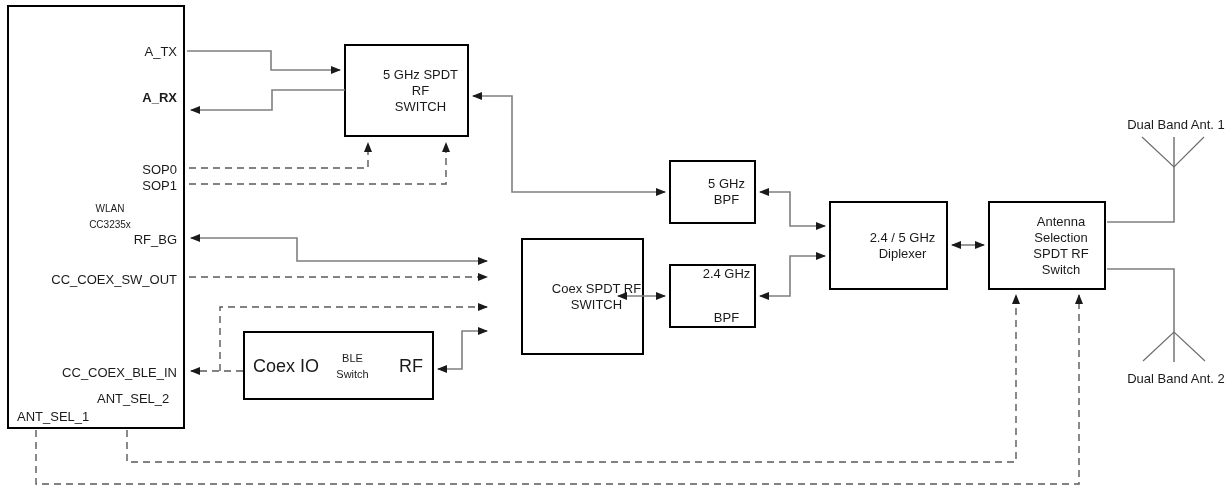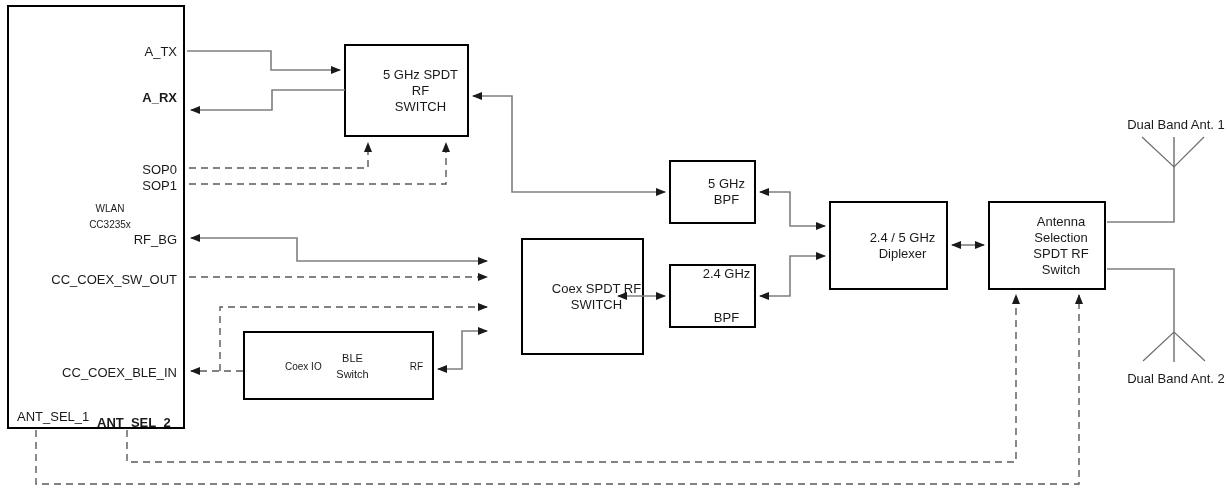--- a/index.html
+++ b/index.html
@@ -41,21 +41,21 @@
   #switch5-block{left:344px;top:44px;width:125px;height:93px;}
   #coex-block{left:491px;top:238px;width:123px;height:117px;margin-left:30px;}
   #ble-block{left:243px;top:331px;width:191px;height:69px;display:block;}
   #ble-center{
     position:absolute;left:0;right:0;top:50%;
     transform:translateY(-50%);
     text-align:center;font-size:11px;line-height:16px;
   }
   .ble-pin{
     position:absolute;top:50%;transform:translateY(-50%);
-    font-size:10px;line-height:15px;white-space:nowrap;margin-left:32px;
+    font-size:18px;line-height:15px;white-space:nowrap;
   }
   #ble-pin-coexio{left:8px;}
   #ble-pin-rf{right:9px;}
   #bpf5-block{left:669px;top:160px;width:87px;height:64px;}
   #bpf24-block{left:669px;top:264px;width:87px;height:64px;gap:28px;}
   #diplexer-block{left:829px;top:201px;width:119px;height:89px;}
   #antsw-block{left:988px;top:201px;width:118px;height:89px;}
   .ant-label{
     position:absolute;font-size:13px;line-height:15px;
     width:130px;text-align:center;white-space:nowrap;z-index:2;
@@ -82,21 +82,21 @@
       <span>CC3235x</span>
     </div>
     <div class="pin right" style="top:37px;">A_TX</div>
     <div class="pin right" style="top:83px;font-weight:bold;">A_RX</div>
     <div class="pin right" style="top:155px;">SOP0</div>
     <div class="pin right" style="top:171px;margin-left:27px;">SOP1</div>
     <div class="pin right" style="top:225px;">RF_BG</div>
     <div class="pin right" style="top:265px;">CC_COEX_SW_OUT</div>
     <div class="pin right" style="top:358px;">CC_COEX_BLE_IN</div>
     <div class="pin" style="left:8px;top:402px;">ANT_SEL_1</div>
-    <div class="pin" style="left:88px;top:408px;font-weight:bold;">ANT_SEL_2</div>
+    <div class="pin" style="left:88px;top:384px;">ANT_SEL_2</div>
   </div>
 
   <div class="block" id="switch5-block">
     <span>5 GHz SPDT RF</span>
     <span>SWITCH</span>
   </div>
 
   <div class="block" id="coex-block">
     <span>Coex SPDT RF</span>
     <span>SWITCH</span>

